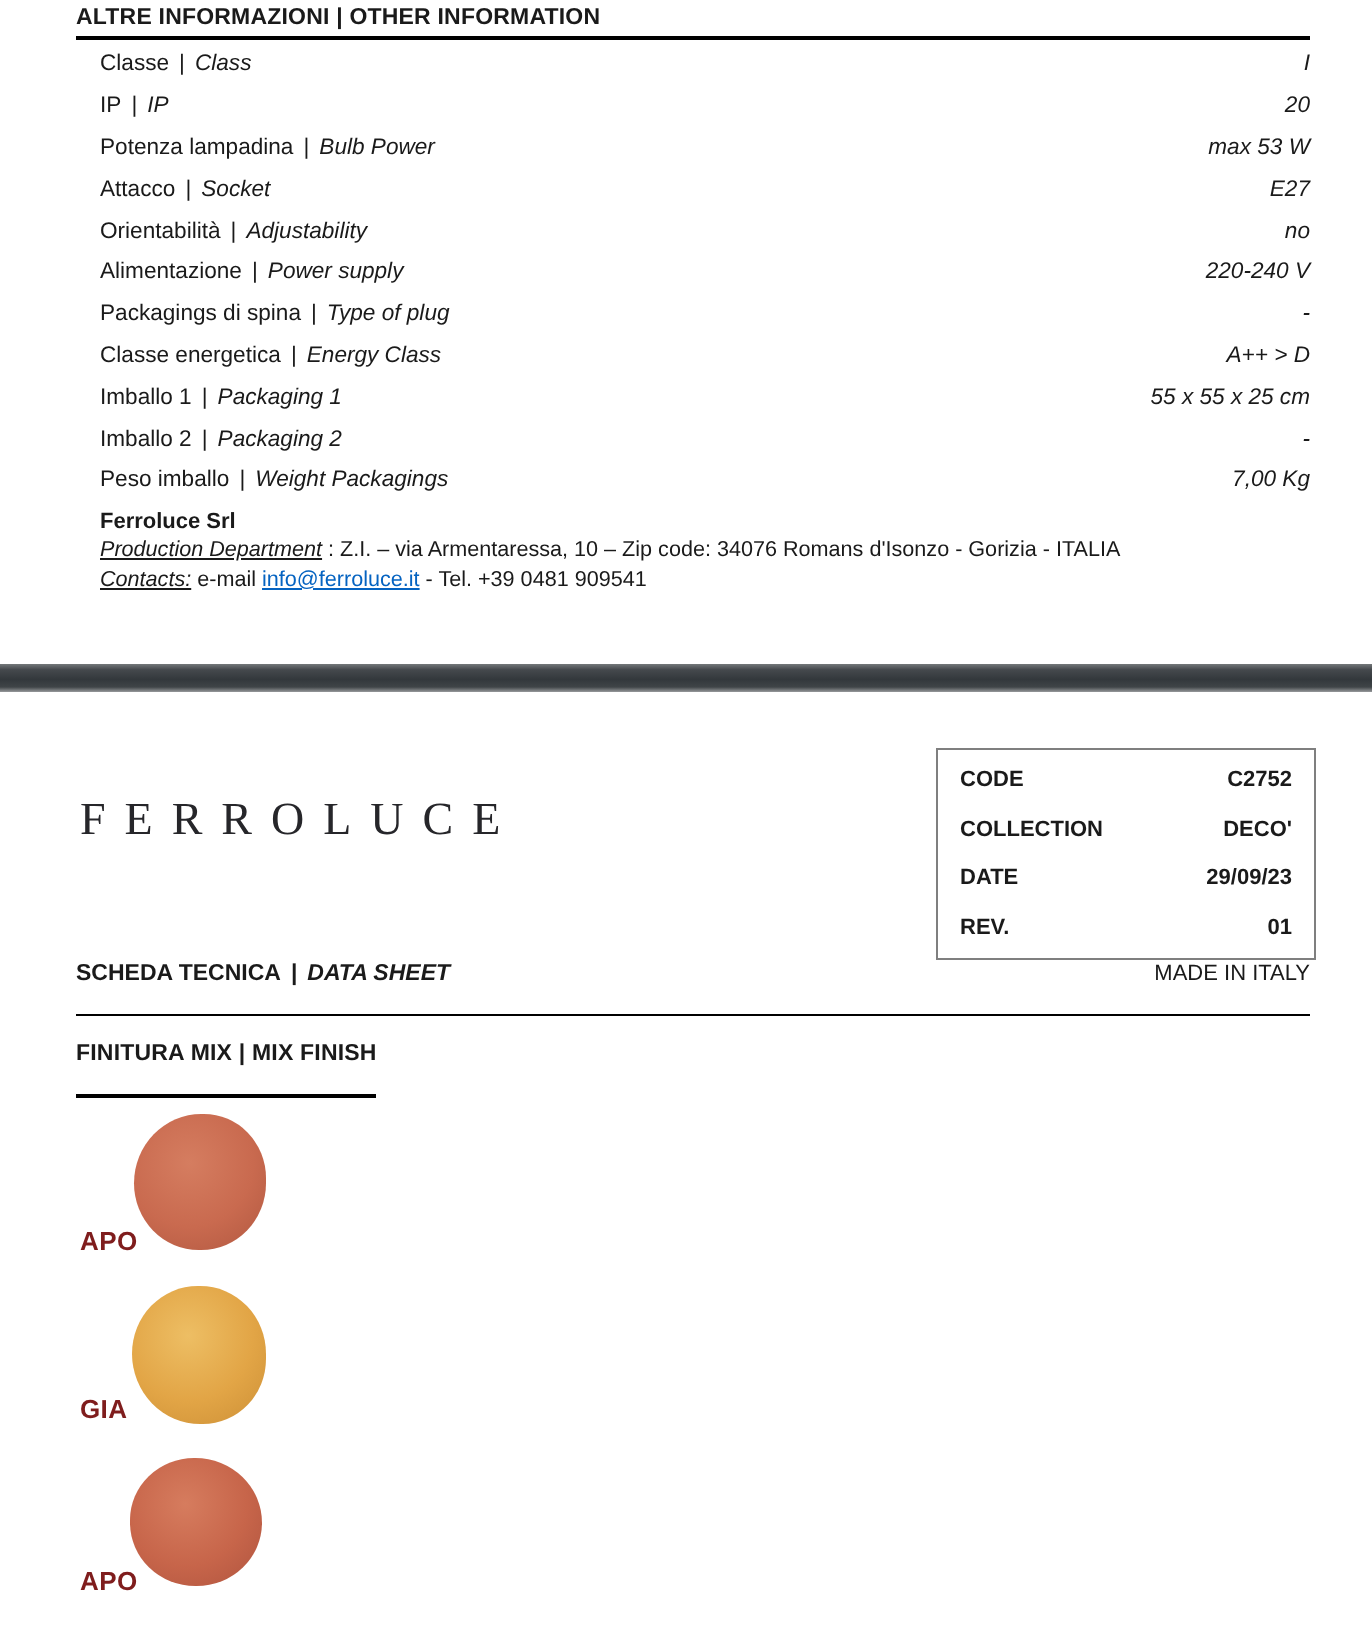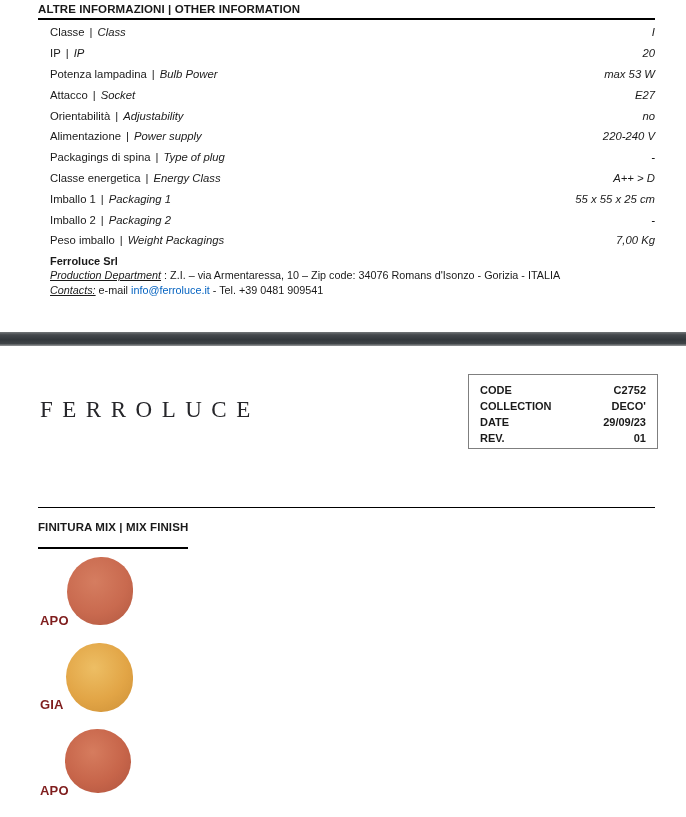--- a/index.html
+++ b/index.html
@@ -12,28 +12,28 @@
   .sec1-title{font-size:11.5px;font-weight:700;letter-spacing:.1px;padding-bottom:3px;border-bottom:2.5px solid #000;}
   .spec-rows{padding-left:12px;padding-top:2px;}
   .spec-row{height:20.8px;display:flex;justify-content:space-between;align-items:center;font-size:11.3px;}
   .sep{margin:0 5px;}
   .lbl-en{font-style:italic;}
   .spec-value{font-style:italic;text-align:right;white-space:nowrap;}
   
   .company{padding-left:12px;margin-top:3px;font-size:10.8px;line-height:14.5px;}
   .company-name{font-weight:700;font-size:11px;}
   .u-it{font-style:italic;text-decoration:underline;}
-  .email-link{cursor:pointer;}
+  .email-link{text-decoration:underline;cursor:pointer;}
   
   .divider{position:absolute;left:0;top:332px;width:686px;height:14px;
     background:linear-gradient(180deg,#74787a 0%,#45494d 20%,#33383c 55%,#3f4447 82%,#97999b 100%);}
   
   .logo{position:absolute;left:40px;top:377px;font-family:"Liberation Serif",serif;
     font-size:23px;font-weight:400;letter-spacing:9.5px;color:#26262a;white-space:nowrap;margin-top:20px;}
-  .infobox{position:absolute;left:468px;top:374px;width:190px;height:75px;box-sizing:border-box;
+  .infobox{position:absolute;left:468px;top:374px;width:190px;height:106px;box-sizing:border-box;
     border:1.3px solid #7f7f7f;padding:7px 11px;display:flex;flex-direction:column;
     justify-content:space-between;font-size:11px;font-weight:700;}
   .infobox-row{display:flex;justify-content:space-between;line-height:16px;}
   .sheetrow{position:absolute;left:38px;top:481px;width:617px;display:flex;
     justify-content:space-between;align-items:baseline;}
   .sheet-title{font-size:11.5px;font-weight:700;}
   .sheet-title .lbl-en{font-style:italic;}
   .made-in{font-size:11px;font-weight:400;color:#1a1a1a;}
   .rule{position:absolute;left:38px;top:507px;width:617px;border-top:1.3px solid #000;}
   .finish-title{position:absolute;left:38px;top:521px;font-size:11.5px;font-weight:700;
@@ -135,20 +135,26 @@
     <div class="infobox-row">
       <span>DATE</span>
       <span>29/09/23</span>
     </div>
     <div class="infobox-row">
       <span>REV.</span>
       <span>01</span>
     </div>
   </div>
 
+  <div class="sheetrow">
+    <span class="sheet-title">
+      <span>SCHEDA TECNICA</span><span class="sep">|</span><span class="lbl-en">DATA SHEET</span>
+    </span>
+    <span class="made-in">MADE IN ITALY</span>
+  </div>
 
   <div class="rule"></div>
 
   <div class="finish-title">FINITURA MIX | MIX FINISH</div>
 
   <div class="swatch sw-0" style="background: radial-gradient(circle at 42% 36%, rgb(213, 125, 96) 0%, rgb(201, 106, 79) 55%, rgb(180, 90, 66) 94%);"></div>
   <span class="swatch-label swl-0">APO</span>
 
   <div class="swatch sw-1" style="background: radial-gradient(circle at 42% 36%, rgb(237, 190, 100) 0%, rgb(226, 165, 70) 55%, rgb(207, 146, 56) 94%);"></div>
   <span class="swatch-label swl-1">GIA</span>

